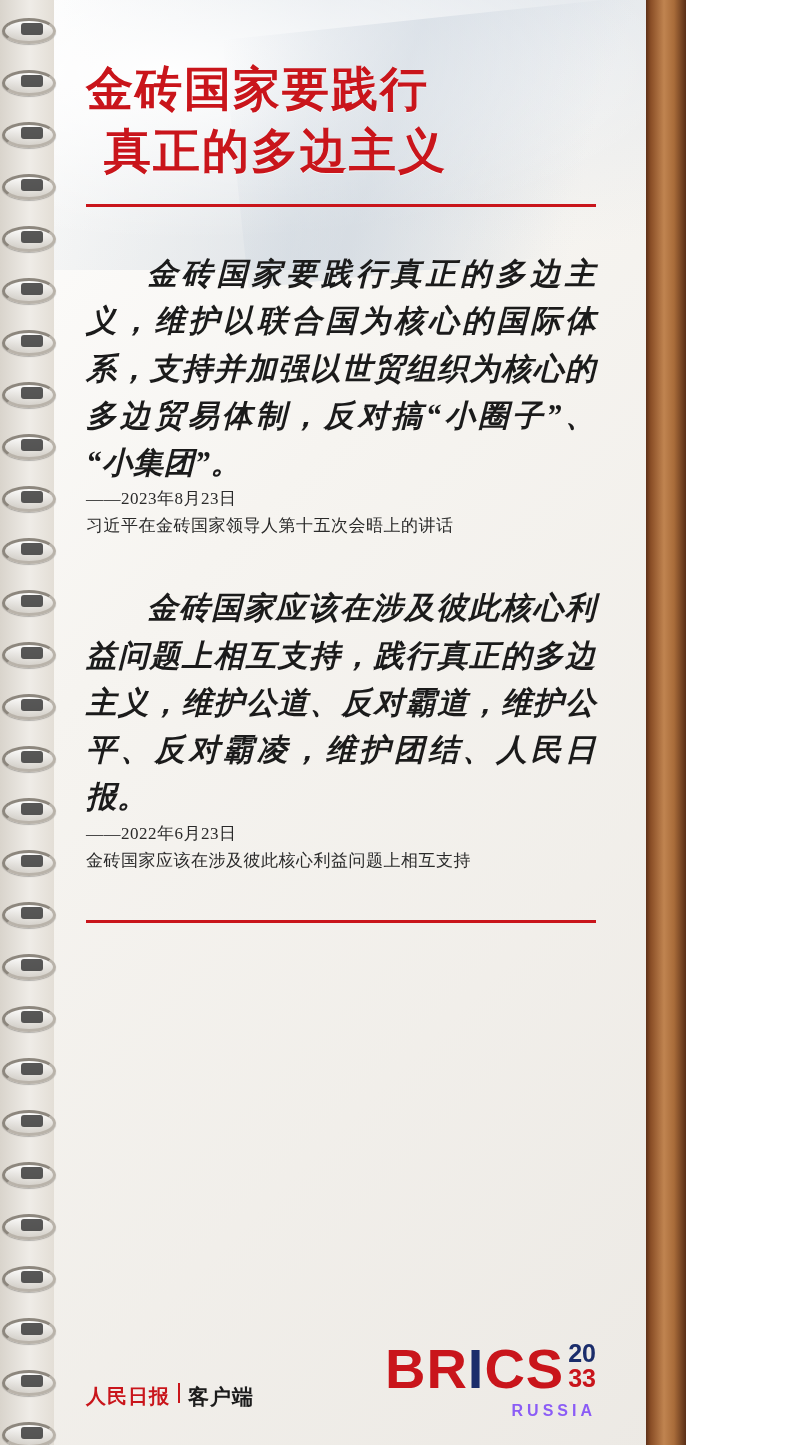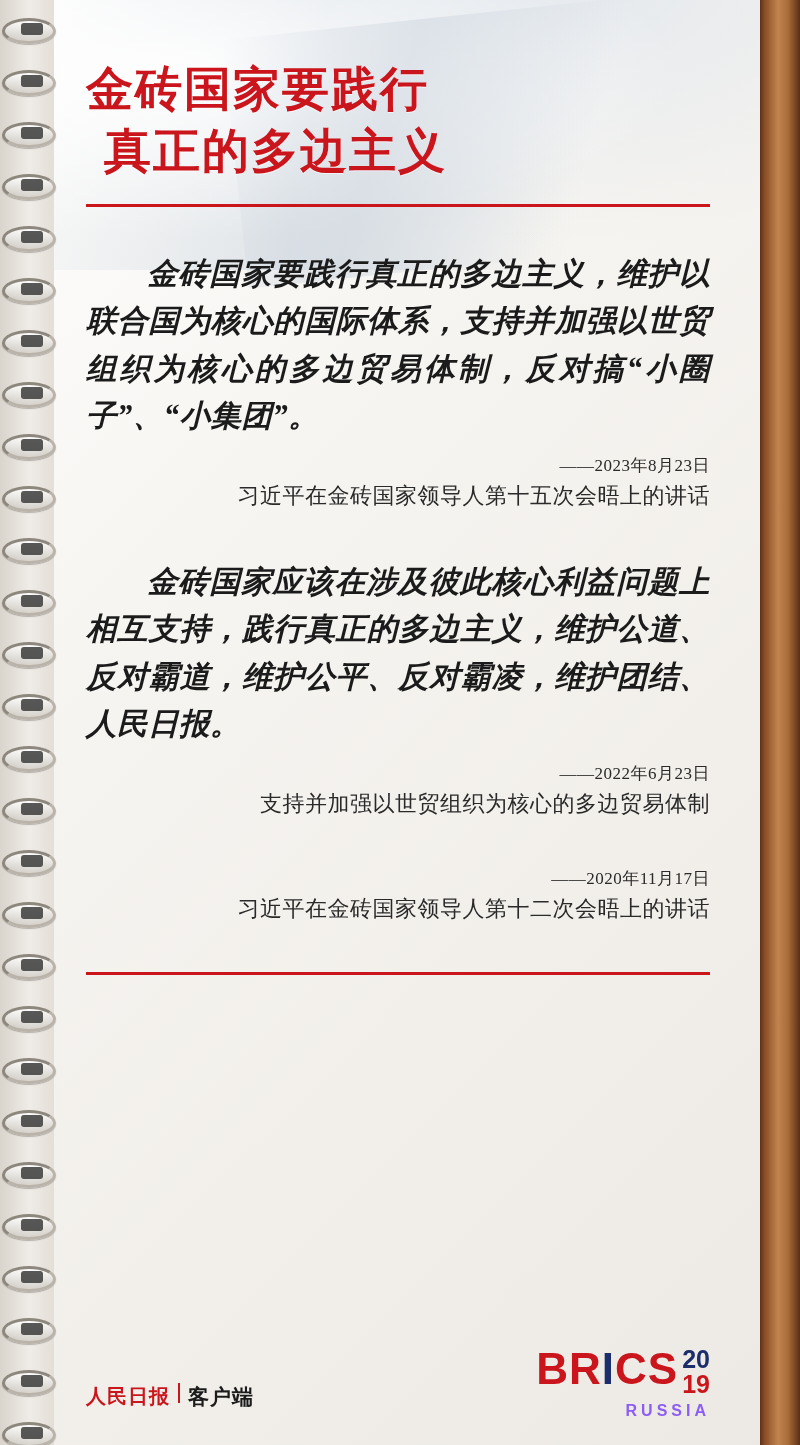--- a/index.html
+++ b/index.html
@@ -5,21 +5,21 @@
   html, body {
     margin: 0;
     padding: 0;
     background: #ffffff;
   }
   body {
     font-family: "Liberation Serif", "DejaVu Serif", serif;
   }
   .poster {
     position: relative;
-    width: 800px;
+    width: 686px;
     height: 1445px;
     overflow: hidden;
     background: #f4f1ec;
   }
   
   .wood-edge {
     position: absolute;
     top: 0;
     right: 0;
     width: 40px;
@@ -133,30 +133,28 @@
     line-height: 1.55;
     color: #1b1b1b;
     text-align: justify;
     text-indent: 2em;
     font-weight: bold;
     letter-spacing: .5px;
     margin: 0;
     font-style: italic;
   }
   .src {
-    margin-top: 14px;
-    text-align: right;
     color: #2a2a2a;
   }
   .src .date {
     font-size: 17px;
     letter-spacing: .5px;
   }
   .src .speech {
-    font-size: 22px;
+    font-size: 17px;
     margin-top: 4px;
     letter-spacing: .5px;
   }
   .footer-rule {
     height: 3px;
     background: #c9151b;
     margin: 18px 0 0 0;
   }
   .footer {
     position: absolute;
@@ -199,21 +197,21 @@
     letter-spacing: 1px;
   }
   .brics {
     margin-bottom: 26px;
     text-align: right;
     line-height: 1;
   }
   .brics .word {
     font-family: "Liberation Sans", sans-serif;
     font-weight: bold;
-    font-size: 44px;
+    font-size: 56px;
     letter-spacing: 1px;
     color: #1b2d6b;
     display: inline-block;
   }
   .brics .word .c-red { color: #c9151b; }
   .brics .word .c-blue { color: #1b2d6b; }
   .brics .num {
     font-family: "Liberation Sans", sans-serif;
     font-weight: bold;
     font-size: 30px;
@@ -294,29 +292,25 @@
         <div class="src">
           <div class="date">——2023年8月23日</div>
           <div class="speech">习近平在金砖国家领导人第十五次会晤上的讲话</div>
         </div>
       </div>
 
       <div class="quote-block">
         <p class="quote-text">金砖国家应该在涉及彼此核心利益问题上相互支持，践行真正的多边主义，维护公道、反对霸道，维护公平、反对霸凌，维护团结、人民日报。</p>
         <div class="src">
           <div class="date">——2022年6月23日</div>
-          <div class="speech">支持并加强以世贸组织为核心的多边贸易体制</div>
+          <div class="speech">金砖国家应该在涉及彼此核心利益问题上相互支持</div>
         </div>
       </div>
 
       <div class="quote-block">
-        <div class="src">
-          <div class="date">——2020年11月17日</div>
-          <div class="speech">习近平在金砖国家领导人第十二次会晤上的讲话</div>
-        </div>
       </div>
 
       <div class="footer-rule"></div>
     </div>
   </div>
 
   <div class="footer">
     <div class="footer-inner">
       <div class="brand">
         <span class="rmrb">人民日报</span>
@@ -324,21 +318,21 @@
         <span class="app">客户端</span>
       </div>
 
       <div class="brics">
         <div class="brics-row">
           <span class="word">
             <span class="c-red">BR</span><span class="c-blue">I</span><span class="c-red">CS</span>
           </span>
           <span class="num">
             <span class="n20">20</span>
-            <span class="n24">19</span>
+            <span class="n24">33</span>
           </span>
         </div>
         <div class="russia">RUSSIA</div>
       </div>
     </div>
   </div>
 
 </div>
 
 </body></html>

